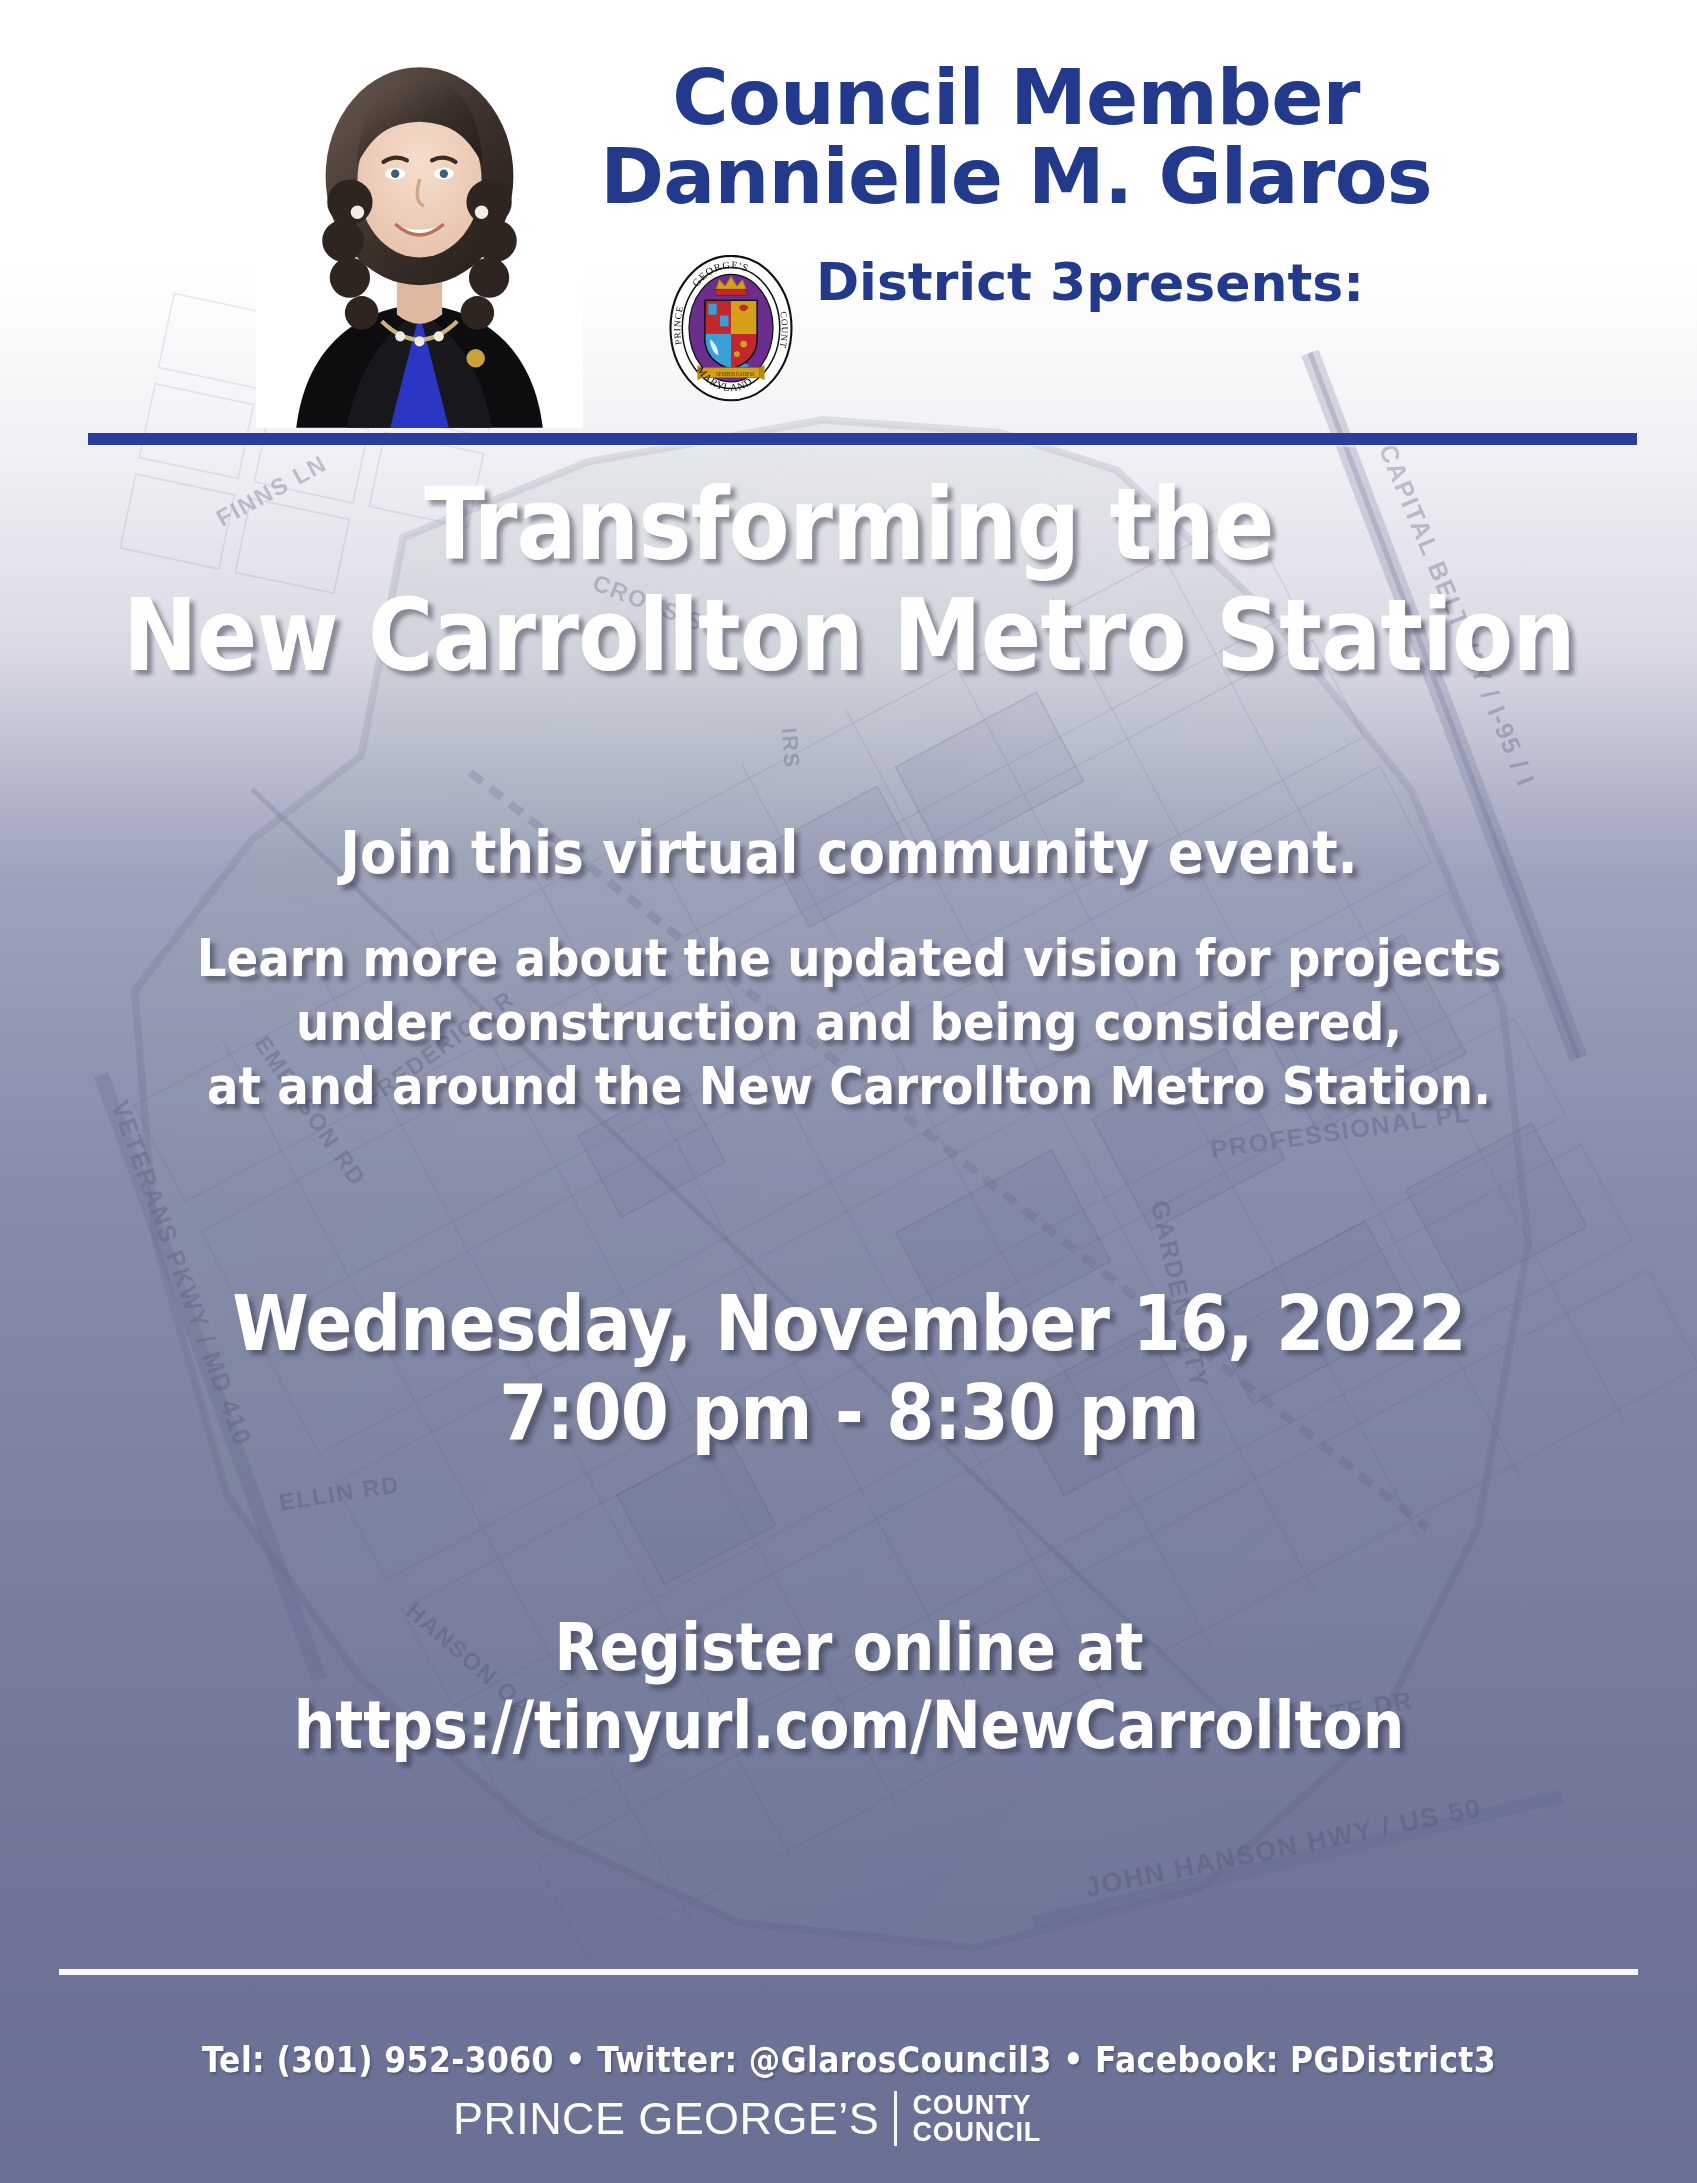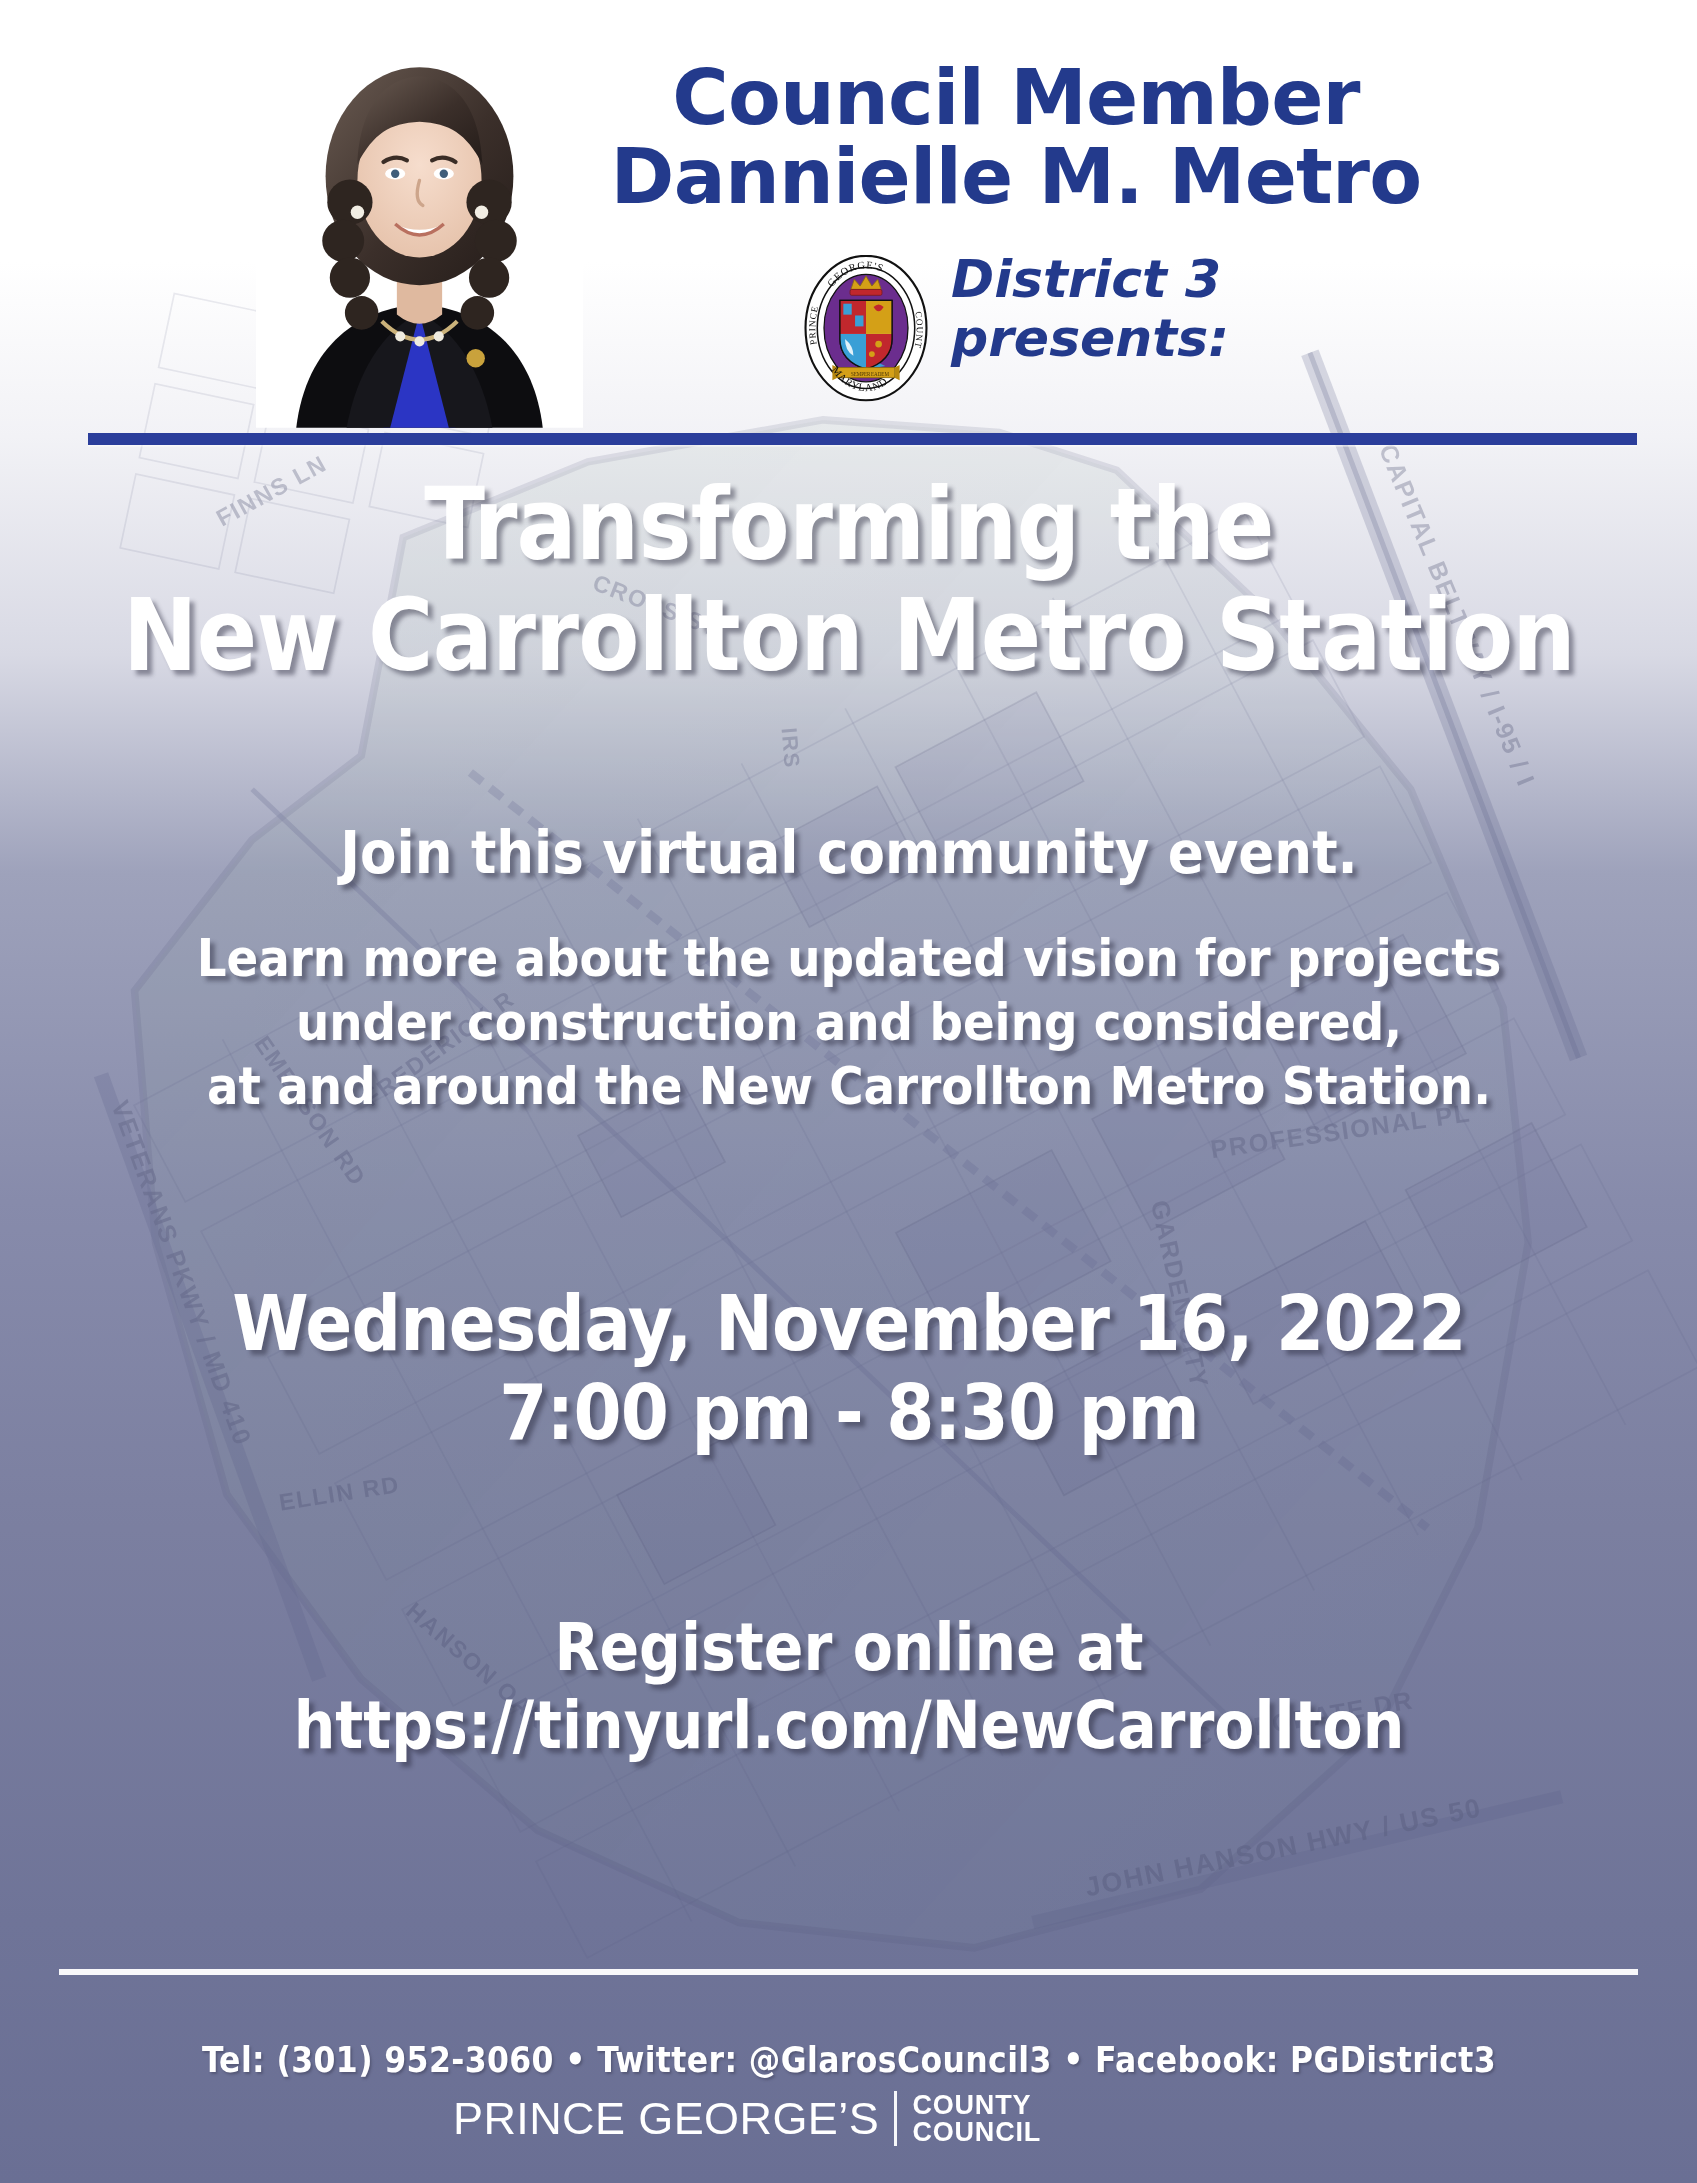--- a/index.html
+++ b/index.html
@@ -31,21 +31,21 @@
   .portrait svg{display:block;}
   .hdr-text{position:absolute;left:571px;top:59px;width:890px;text-align:center;}
   .hdr-line1,.hdr-line2{
     color:#233a8c;font-weight:700;letter-spacing:-0.8px;line-height:1.02;
     font-family:"DejaVu Sans", sans-serif;
   }
   .hdr-line1{font-size:77px;}
   .hdr-line2{font-size:77px;}
   .district-row{position:absolute;left:571px;top:252px;width:890px;display:flex;align-items:flex-start;justify-content:center;gap:22px;}
   .seal{width:126px;height:147px;flex:0 0 auto;margin-top:3.4px;}
-  .district-col{display:flex;flex-direction:column;align-items:flex-start;font-style:italic;}
+  .district-col{display:flex;flex-direction:row;align-items:center;}
   .district{color:#233a8c;font-size:52px;font-weight:700;font-family:"DejaVu Sans",sans-serif;line-height:1.05;}
   .presents{color:#233a8c;font-size:52px;font-weight:700;font-family:"DejaVu Sans",sans-serif;line-height:1.1;margin-top:3.4px;}
   .blue-rule{
     position:absolute;left:88px;top:433px;width:1549px;height:11.8px;
     background:#2b3e9b;box-shadow:0 1.7px 0 rgba(255,255,255,.5);
   }
 
   
   .main{position:absolute;left:0;top:470px;width:1698px;}
   .shadowtext{
@@ -252,21 +252,21 @@
         <circle cx="172" cy="346" r="6" fill="#f0ece0"></circle>
           <circle cx="195" cy="352" r="6" fill="#f0ece0"></circle>
           <circle cx="218" cy="346" r="6" fill="#f0ece0"></circle>
 
         <circle cx="262" cy="372" r="11" fill="#c9a23c"></circle>
       </svg>
     </div>
 
     <div class="hdr-text">
       <div class="hdr-line1">Council Member</div>
-      <div class="hdr-line2">Dannielle M. Metro</div>
+      <div class="hdr-line2">Dannielle M. Glaros</div>
     </div>
 
     <div class="district-row">
       <div class="seal">
         <svg width="126" height="147" viewBox="0 0 150 175" xmlns="http://www.w3.org/2000/svg">
           <defs>
             <path id="sealTop" d="M20,88 A55,72 0 0 1 130,88"></path>
             <path id="sealBot" d="M22,92 A53,70 0 0 0 128,92"></path>
             <path id="sealL" d="M18,112 A57,74 0 0 1 18,62"></path>
             <path id="sealR" d="M132,62 A57,74 0 0 1 132,112"></path>

